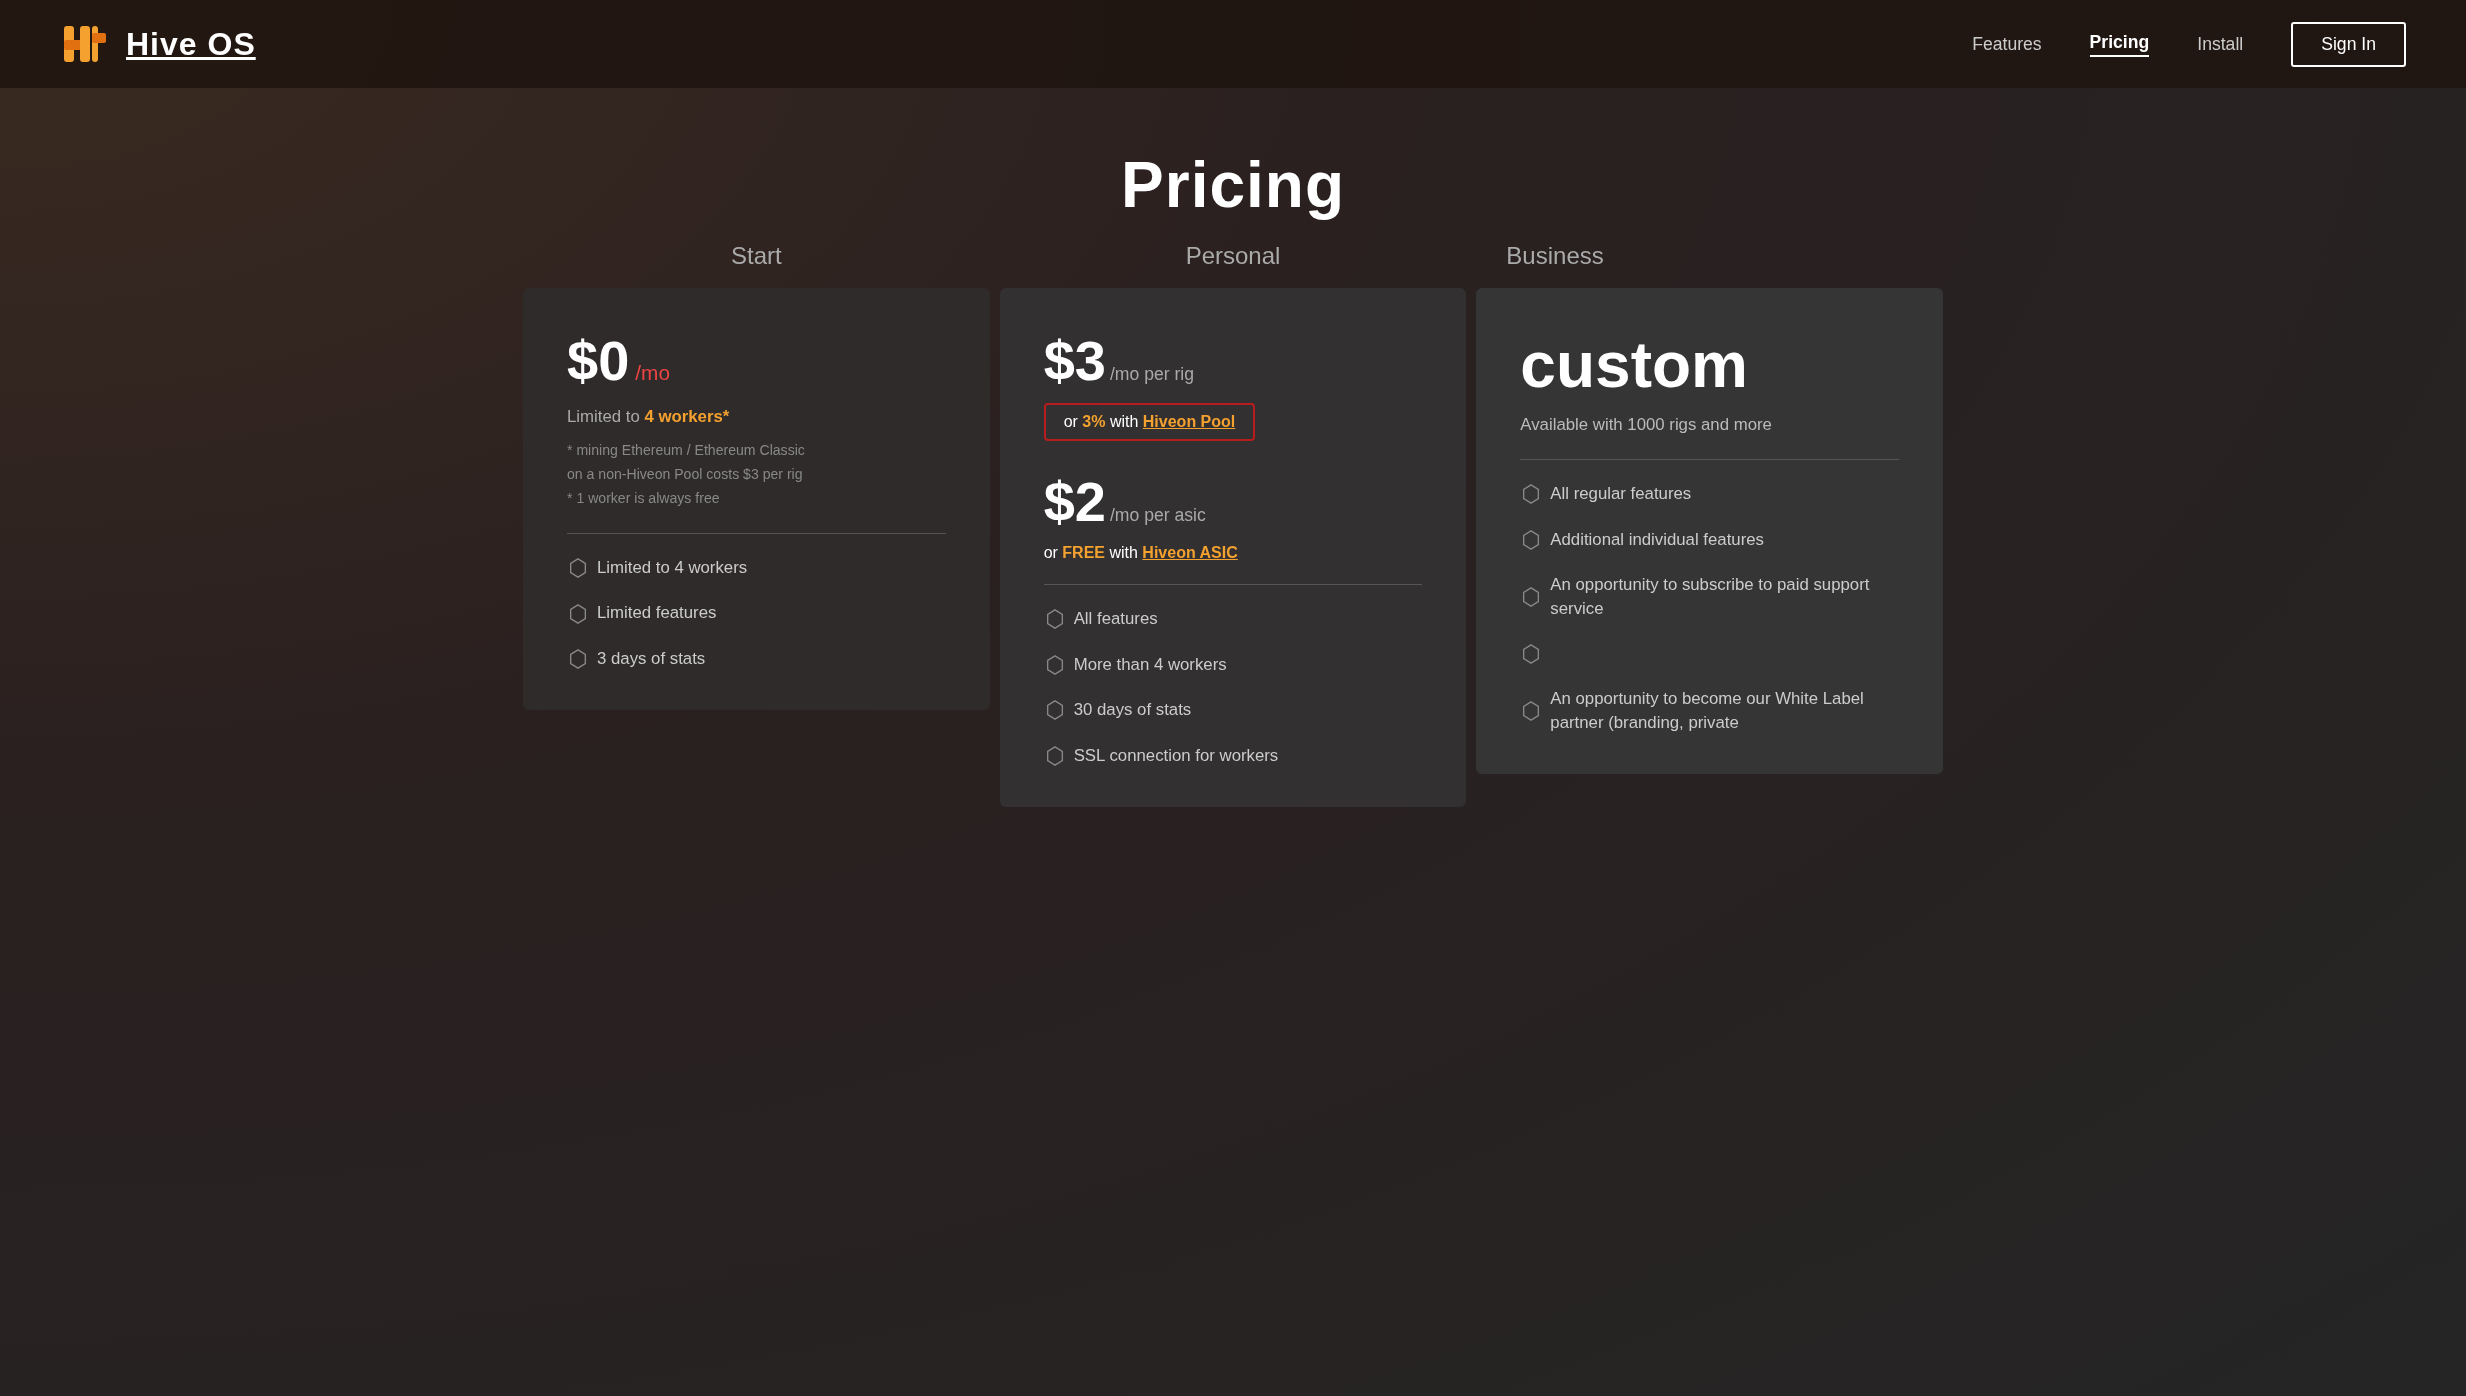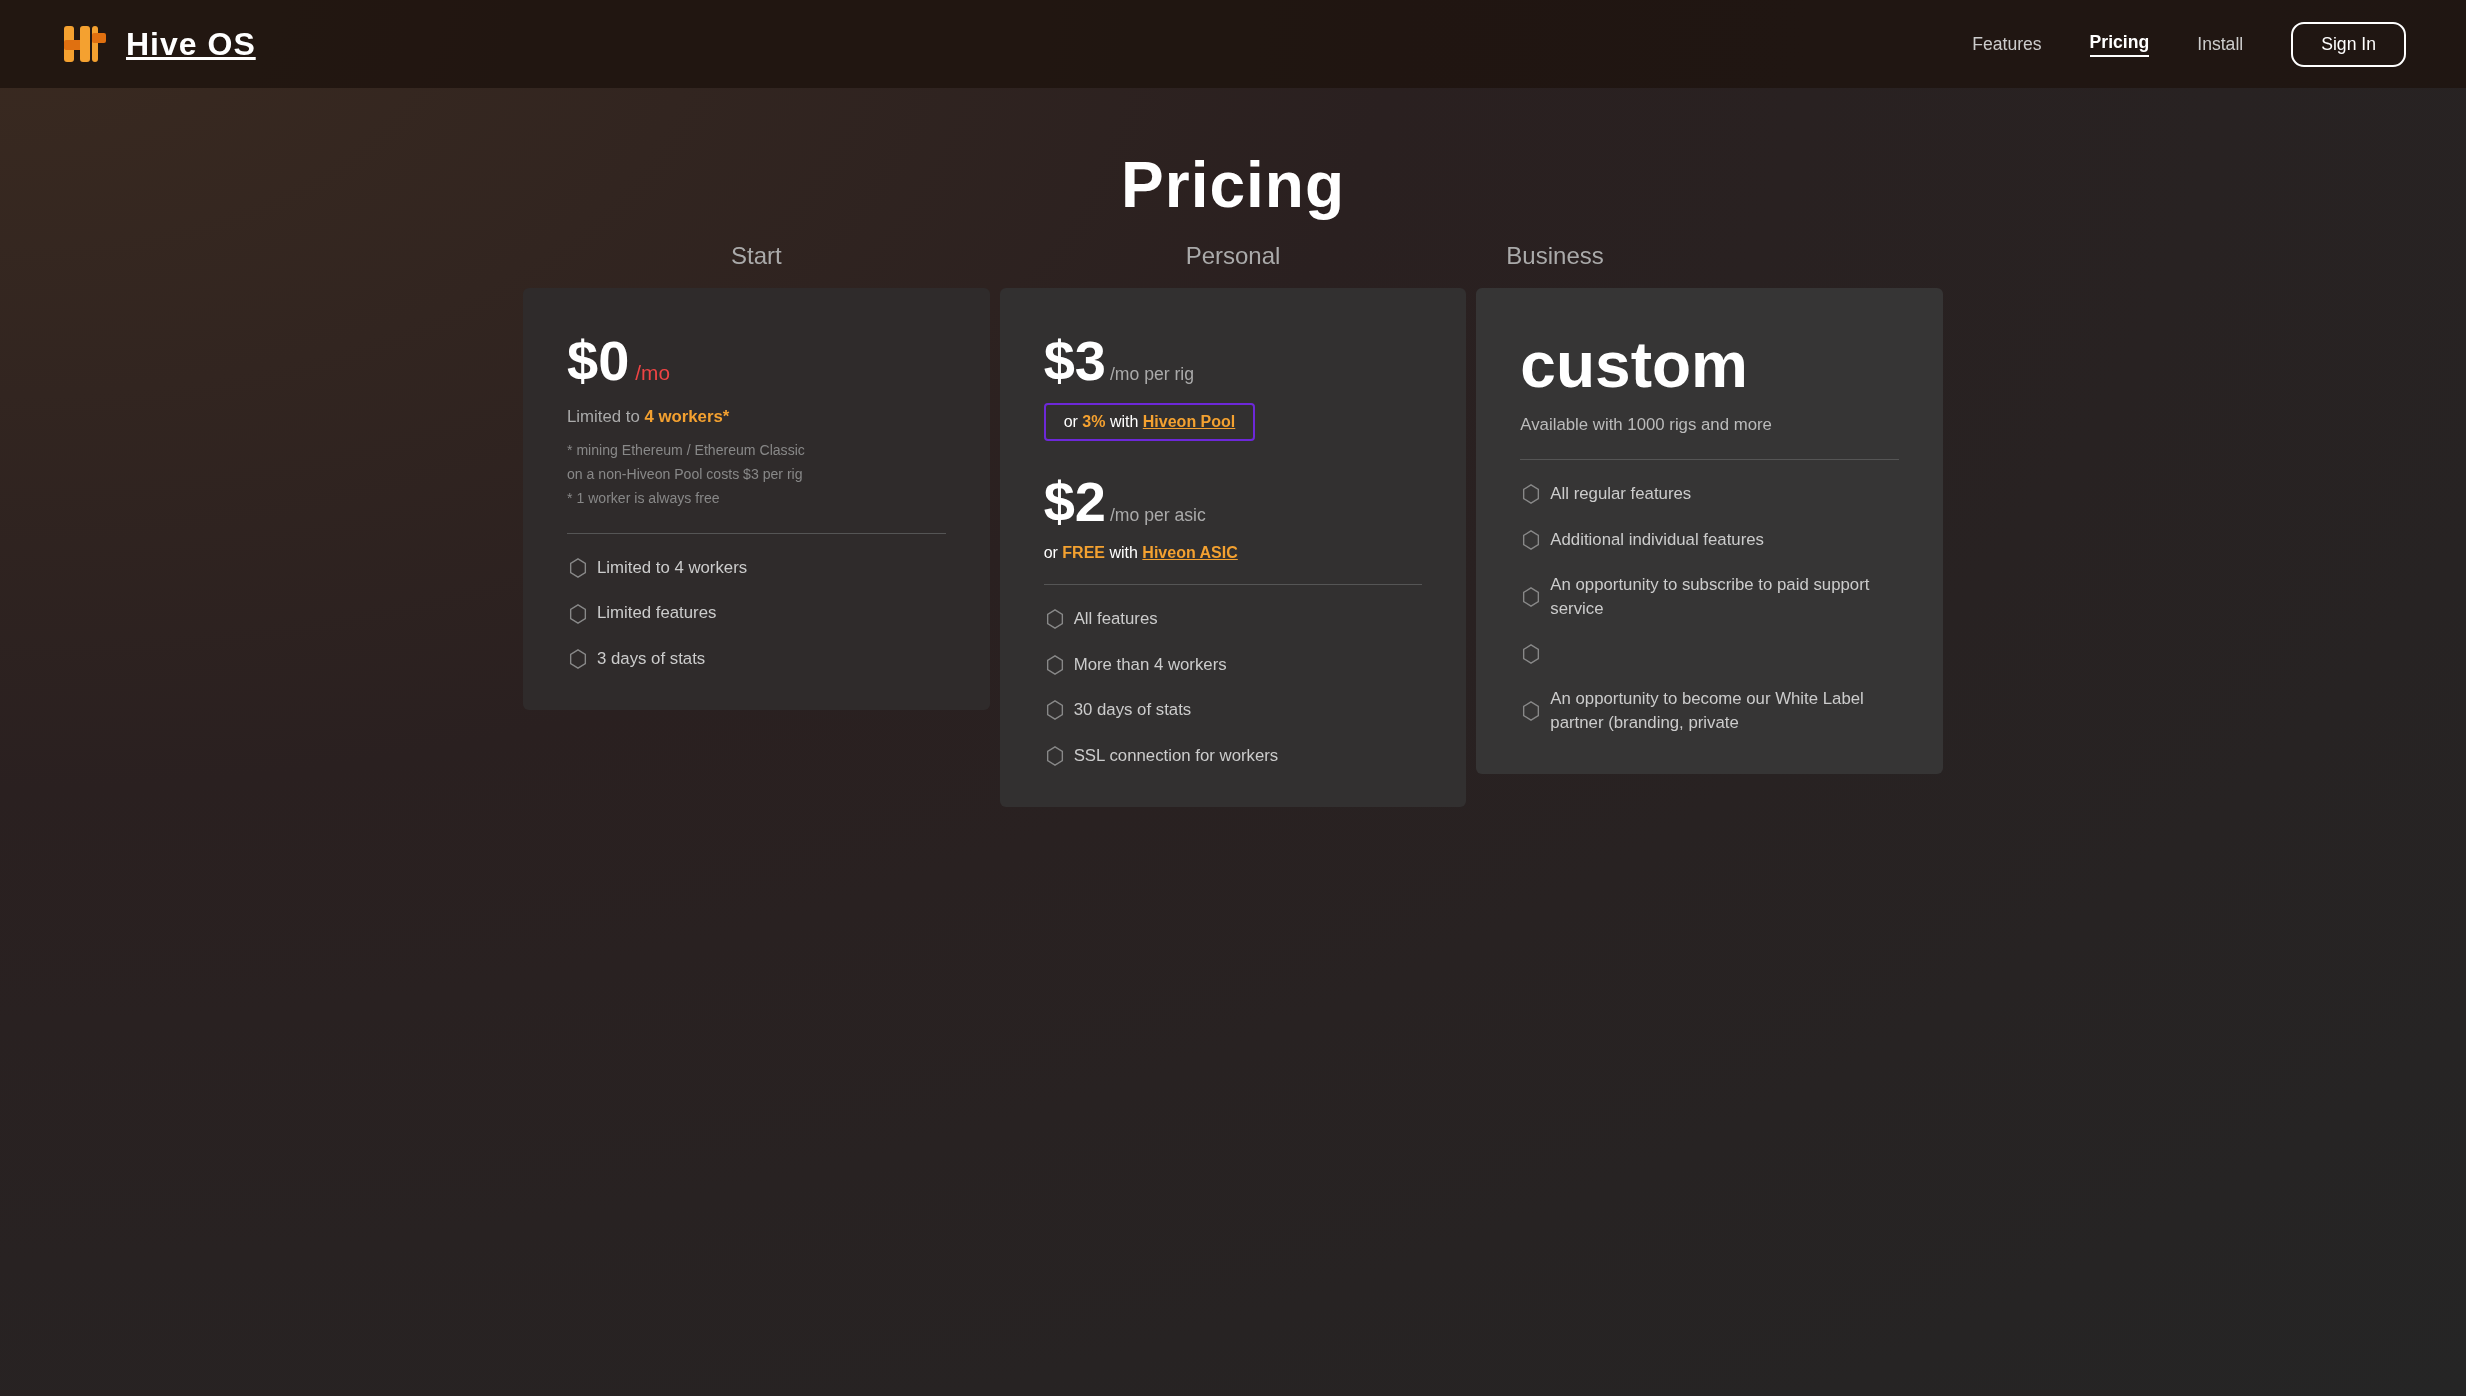--- a/index.html
+++ b/index.html
@@ -61,21 +61,21 @@
     }
 
     .nav-signin {
       border: 2px solid #fff;
       padding: 10px 28px;
       color: #fff;
       background: transparent;
       font-size: 1.1rem;
       cursor: pointer;
       font-weight: 500;
-      border-radius: 13px;
+      border-radius: 3px;
       text-align: right;
     }
 
     
     .page-title {
       text-align: center;
       font-size: 4rem;
       font-weight: 900;
       padding: 60px 0 20px;
       letter-spacing: 1px;
@@ -174,21 +174,21 @@
       gap: 4px;
       margin-bottom: 10px;
     }
 
     .price-sub {
       font-size: 1.1rem;
       color: #aaa;
     }
 
     .pool-badge {
-      border: 2px solid #6d28d9;
+      border: 2px solid #b91c1c;
       border-radius: 4px;
       padding: 8px 18px;
       display: inline-block;
       margin-bottom: 18px;
       font-size: 1rem;
     }
 
     .pool-badge .pct {
       color: #f4a130;
       font-weight: 700;

